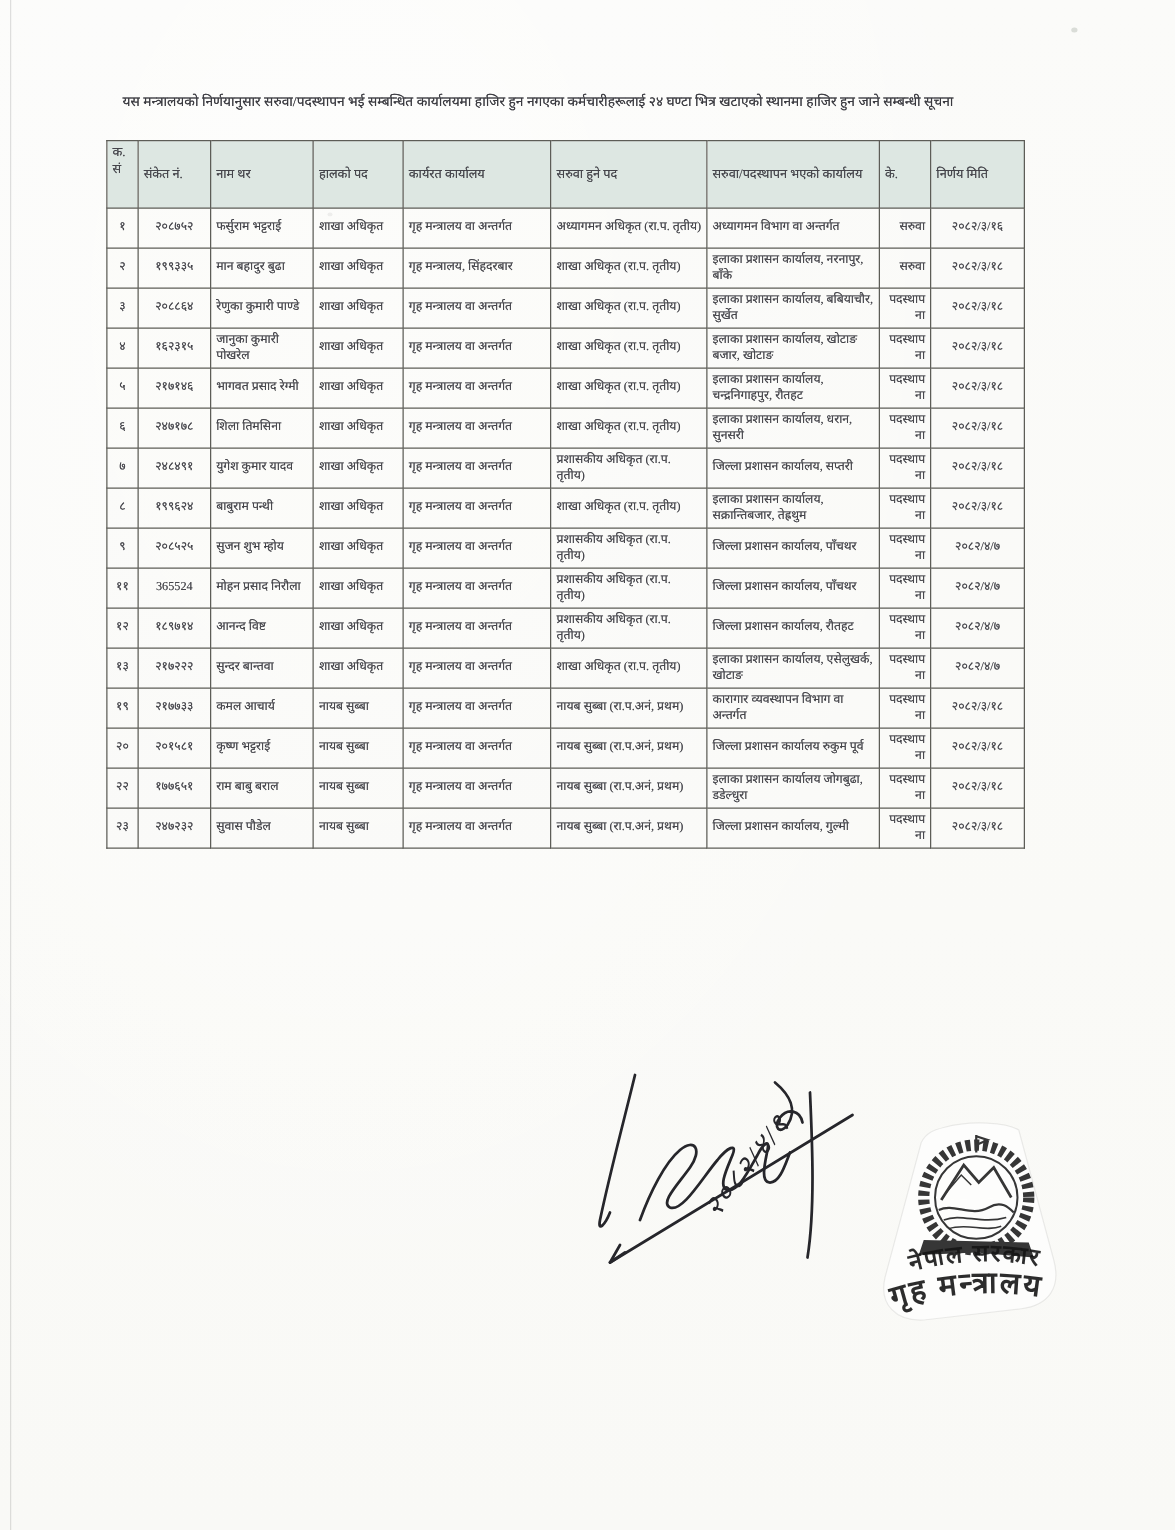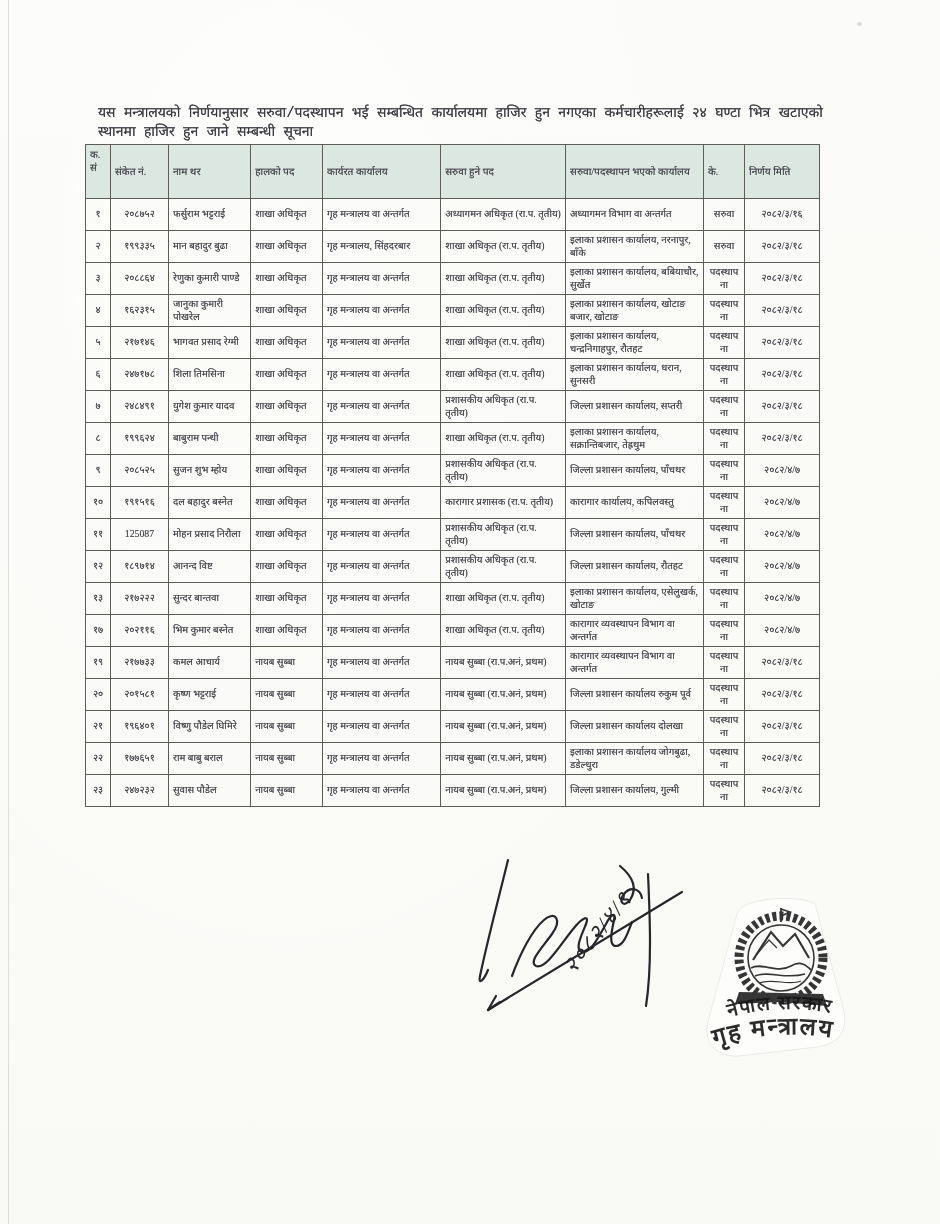--- a/index.html
+++ b/index.html
@@ -15,27 +15,26 @@
       radial-gradient(ellipse at 30% 20%, rgba(255,255,255,.6), rgba(0,0,0,0) 60%),
       linear-gradient(180deg,#fbfbf9 0%,#fafaf7 60%,#f9f9f6 100%);
     overflow:hidden;
     color:#3f3f44;
   }
   .scan-edge{
     position:absolute;left:8px;top:0;width:1px;height:100%;
     background:rgba(90,90,90,.18);
   }
   .doc-title{
-    position:absolute;left:98px;top:104px;width:770px;
-    font-size:14px;line-height:1.35;
+    position:absolute;left:98px;top:75px;width:770px;
+    font-size:11px;line-height:1.35;
     color:#3a3a40;
     text-shadow:0 0 .4px rgba(58,58,64,.7);
-    font-family:Liberation Mono, monospace;
-  }
-  .table-wrap{position:absolute;left:85px;top:112px;width:735px;margin-top:32px;}
+  }
+  .table-wrap{position:absolute;left:85px;top:112px;width:735px;}
   table.gov{
     border-collapse:collapse;table-layout:fixed;width:735px;
     font-size:9.8px;color:#44444a;
     text-shadow:0 0 .4px rgba(64,64,70,.6);
   }
   table.gov th,table.gov td{
     border:1px solid #5d5d57;
     padding:2px 4px;
     vertical-align:middle;
     overflow:hidden;
@@ -45,21 +44,21 @@
   table.gov thead th{
     height:48px;
     background:#dde7e2;
     font-weight:normal;
     text-align:left;
     font-size:10.2px;
   }
   table.gov thead th:first-child{vertical-align:top;text-align:left;padding-top:3px;}
   table.gov td{height:27px;background:rgba(250,250,247,.4);}
   td.c-sn,td.c-code,td.c-date,td.c-ke{text-align:center;}
-  td.c-ke{text-align:center;}
+  td.c-ke{text-align:right;}
   td.c-name,td.c-post,td.c-office,td.c-newpost,td.c-newoffice{text-align:left;}
   .sig-block{position:absolute;left:470px;top:858px;width:240px;height:175px;}
   .sig-block svg{width:100%;height:100%;}
   .sig-date{
     position:absolute;left:78px;top:58px;
     transform:rotate(-52deg);
     font-size:22px;
     font-style:italic;
     color:#26262b;
     letter-spacing:2px;
@@ -200,33 +199,22 @@
       <td class="c-code">२०८५२५</td>
       <td class="c-name">सुजन शुभ म्होय</td>
       <td class="c-post">शाखा अधिकृत</td>
       <td class="c-office">गृह मन्त्रालय वा अन्तर्गत</td>
       <td class="c-newpost">प्रशासकीय अधिकृत (रा.प. तृतीय)</td>
       <td class="c-newoffice">जिल्ला प्रशासन कार्यालय, पाँचथर</td>
       <td class="c-ke">पदस्थापना</td>
       <td class="c-date">२०८२/४/७</td>
     </tr>
           <tr>
-      <td class="c-sn">१०</td>
-      <td class="c-code">१९१५१६</td>
-      <td class="c-name">दल बहादुर बस्नेत</td>
-      <td class="c-post">शाखा अधिकृत</td>
-      <td class="c-office">गृह मन्त्रालय वा अन्तर्गत</td>
-      <td class="c-newpost">कारागार प्रशासक (रा.प. तृतीय)</td>
-      <td class="c-newoffice">कारागार कार्यालय, कपिलवस्तु</td>
-      <td class="c-ke">पदस्थापना</td>
-      <td class="c-date">२०८२/४/७</td>
-    </tr>
-          <tr>
       <td class="c-sn">११</td>
-      <td class="c-code">125087</td>
+      <td class="c-code">365524</td>
       <td class="c-name">मोहन प्रसाद निरौला</td>
       <td class="c-post">शाखा अधिकृत</td>
       <td class="c-office">गृह मन्त्रालय वा अन्तर्गत</td>
       <td class="c-newpost">प्रशासकीय अधिकृत (रा.प. तृतीय)</td>
       <td class="c-newoffice">जिल्ला प्रशासन कार्यालय, पाँचथर</td>
       <td class="c-ke">पदस्थापना</td>
       <td class="c-date">२०८२/४/७</td>
     </tr>
           <tr>
       <td class="c-sn">१२</td>
@@ -240,31 +228,20 @@
       <td class="c-date">२०८२/४/७</td>
     </tr>
           <tr>
       <td class="c-sn">१३</td>
       <td class="c-code">२१७२२२</td>
       <td class="c-name">सुन्दर बान्तवा</td>
       <td class="c-post">शाखा अधिकृत</td>
       <td class="c-office">गृह मन्त्रालय वा अन्तर्गत</td>
       <td class="c-newpost">शाखा अधिकृत (रा.प. तृतीय)</td>
       <td class="c-newoffice">इलाका प्रशासन कार्यालय, एसेलुखर्क, खोटाङ</td>
-      <td class="c-ke">पदस्थापना</td>
-      <td class="c-date">२०८२/४/७</td>
-    </tr>
-          <tr>
-      <td class="c-sn">१७</td>
-      <td class="c-code">२०२११६</td>
-      <td class="c-name">भिम कुमार बस्नेत</td>
-      <td class="c-post">शाखा अधिकृत</td>
-      <td class="c-office">गृह मन्त्रालय वा अन्तर्गत</td>
-      <td class="c-newpost">शाखा अधिकृत (रा.प. तृतीय)</td>
-      <td class="c-newoffice">कारागार व्यवस्थापन विभाग वा अन्तर्गत</td>
       <td class="c-ke">पदस्थापना</td>
       <td class="c-date">२०८२/४/७</td>
     </tr>
           <tr>
       <td class="c-sn">१९</td>
       <td class="c-code">२१७७३३</td>
       <td class="c-name">कमल आचार्य</td>
       <td class="c-post">नायब सुब्बा</td>
       <td class="c-office">गृह मन्त्रालय वा अन्तर्गत</td>
       <td class="c-newpost">नायब सुब्बा (रा.प.अनं, प्रथम)</td>
@@ -273,31 +250,20 @@
       <td class="c-date">२०८२/३/१८</td>
     </tr>
           <tr>
       <td class="c-sn">२०</td>
       <td class="c-code">२०१५८१</td>
       <td class="c-name">कृष्ण भट्टराई</td>
       <td class="c-post">नायब सुब्बा</td>
       <td class="c-office">गृह मन्त्रालय वा अन्तर्गत</td>
       <td class="c-newpost">नायब सुब्बा (रा.प.अनं, प्रथम)</td>
       <td class="c-newoffice">जिल्ला प्रशासन कार्यालय रुकुम पूर्व</td>
-      <td class="c-ke">पदस्थापना</td>
-      <td class="c-date">२०८२/३/१८</td>
-    </tr>
-          <tr>
-      <td class="c-sn">२१</td>
-      <td class="c-code">१९६४०१</td>
-      <td class="c-name">विष्णु पौडेल घिमिरे</td>
-      <td class="c-post">नायब सुब्बा</td>
-      <td class="c-office">गृह मन्त्रालय वा अन्तर्गत</td>
-      <td class="c-newpost">नायब सुब्बा (रा.प.अनं, प्रथम)</td>
-      <td class="c-newoffice">जिल्ला प्रशासन कार्यालय दोलखा</td>
       <td class="c-ke">पदस्थापना</td>
       <td class="c-date">२०८२/३/१८</td>
     </tr>
           <tr>
       <td class="c-sn">२२</td>
       <td class="c-code">१७७६५१</td>
       <td class="c-name">राम बाबु बराल</td>
       <td class="c-post">नायब सुब्बा</td>
       <td class="c-office">गृह मन्त्रालय वा अन्तर्गत</td>
       <td class="c-newpost">नायब सुब्बा (रा.प.अनं, प्रथम)</td>

